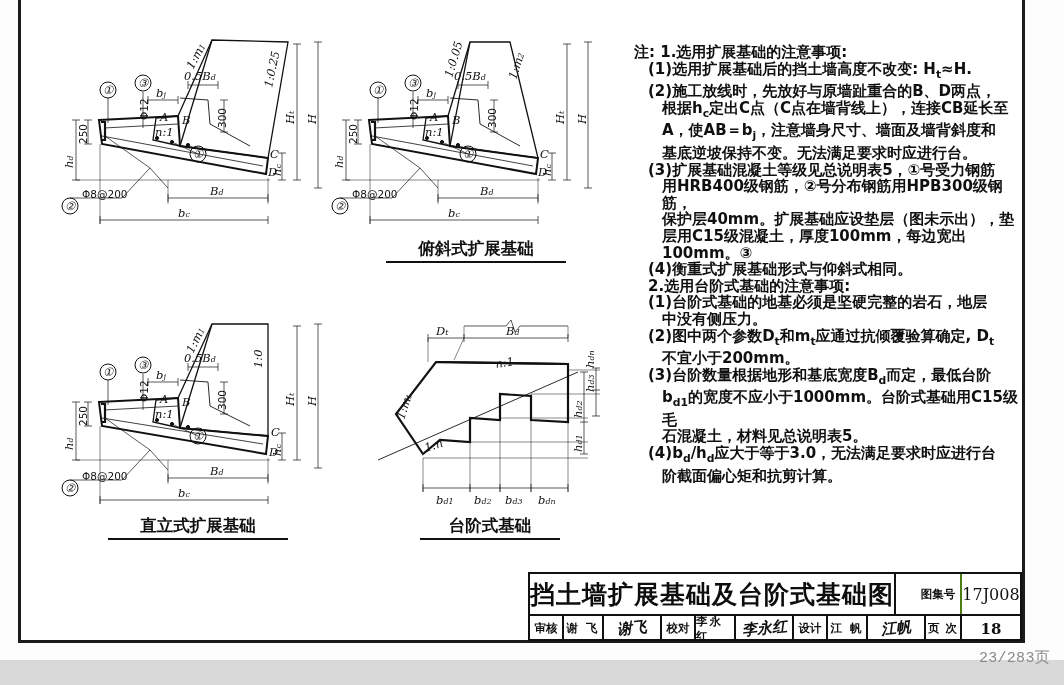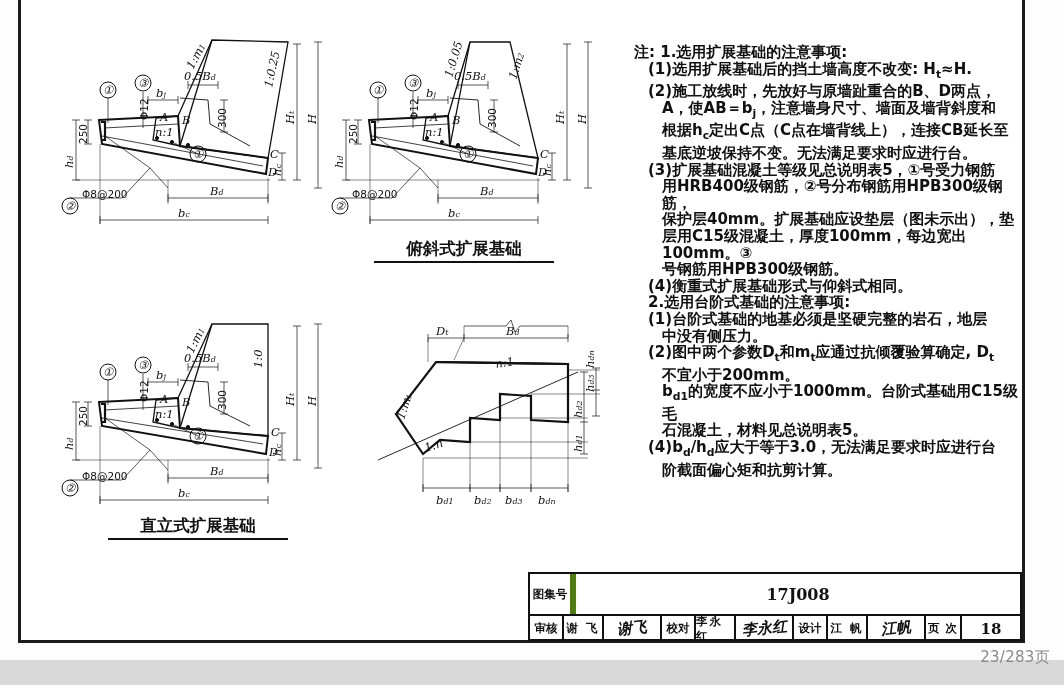--- a/index.html
+++ b/index.html
@@ -23,20 +23,21 @@
     background:#ffffff;
   }
   #viewerbar{
     position:absolute;left:0;top:660px;width:1064px;height:25px;
     background:#d9d9d9;
   }
   #pageindicator{
     position:absolute;right:14px;top:648px;
     font-size:15px;color:#8a8a8a;
     letter-spacing:.3px;
+    font-family:Liberation Mono, monospace;
   }
 
   
   #notes{
     position:absolute;left:634px;top:44px;width:392px;
     font-family:"DejaVu Sans","Liberation Sans",sans-serif;
     font-size:15px;line-height:16.6px;color:#101010;
     font-weight:700;
   }
   .note-line{white-space:pre-wrap;}
@@ -74,25 +75,25 @@
   #tb-top{display:flex;height:42px;border-bottom:2px solid #111;box-sizing:border-box;}
   #tb-title{
     flex:0 0 366px;display:flex;align-items:center;justify-content:center;
     font-size:25px;font-weight:700;letter-spacing:1px;color:#0d0d0d;
     border-right:2px solid #111;box-sizing:border-box;
     font-family:"DejaVu Sans","Liberation Sans",sans-serif;
   }
   #tb-atlas-label{
     flex:0 0 46px;display:flex;align-items:center;justify-content:center;
     font-size:11.5px;font-weight:700;color:#111;
-    border-right:6px solid #4d7c0f;box-sizing:border-box;
+    border-right:2px solid #4d7c0f;box-sizing:border-box;margin-left:20px;
   }
   #tb-atlas-val{
     flex:1;display:flex;align-items:center;justify-content:center;
-    font-size:16px;font-weight:700;color:#111;
+    font-size:16px;font-weight:400;color:#111;
     font-family:"DejaVu Serif","Liberation Serif",serif;
   }
   #tb-bot{display:flex;height:25px;}
   .tb-c{
     display:flex;align-items:center;justify-content:center;
     border-right:2px solid #111;box-sizing:border-box;
     font-size:11.5px;font-weight:700;color:#111;height:100%;
   }
   .tb-c:last-child{border-right:none;}
   .tb-k{flex:0 0 34px;}
@@ -107,34 +108,34 @@
 <body>
 
 <div id="page">
 
   <div id="sheet"></div>
 
   <div id="notes">
       <div class="note-line ind1">注: 1.选用扩展基础的注意事项:</div>
       <div class="note-line ind2">(1)选用扩展基础后的挡土墙高度不改变: H<sub>t</sub>≈H.</div>
       <div class="note-line ind2">(2)施工放线时，先放好与原墙趾重合的B、D两点，</div>
+      <div class="note-line ind3">根据h<sub>c</sub>定出C点（C点在墙背线上），连接CB延长至</div>
       <div class="note-line ind3">A，使AB＝b<sub>j</sub>，注意墙身尺寸、墙面及墙背斜度和</div>
-      <div class="note-line ind3">根据h<sub>c</sub>定出C点（C点在墙背线上），连接CB延长至</div>
       <div class="note-line ind3">基底逆坡保持不变。无法满足要求时应进行台。</div>
       <div class="note-line ind2">(3)扩展基础混凝土等级见总说明表5，①号受力钢筋</div>
       <div class="note-line ind3">用HRB400级钢筋，②号分布钢筋用HPB300级钢筋，</div>
       <div class="note-line ind3">保护层40mm。扩展基础应设垫层（图未示出），垫</div>
       <div class="note-line ind3">层用C15级混凝土，厚度100mm，每边宽出100mm。③</div>
-      <div class="note-line ind3">号钢筋用HPB300级钢筋。</div>
       <div class="note-line ind2">(4)衡重式扩展基础形式与仰斜式相同。</div>
       <div class="note-line ind4">2.选用台阶式基础的注意事项:</div>
       <div class="note-line ind2">(1)台阶式基础的地基必须是坚硬完整的岩石，地层</div>
       <div class="note-line ind3">中没有侧压力。</div>
       <div class="note-line ind2">(2)图中两个参数D<sub>t</sub>和m<sub>t</sub>应通过抗倾覆验算确定, D<sub>t</sub></div>
       <div class="note-line ind3">不宜小于200mm。</div>
+      <div class="note-line ind2">(3)台阶数量根据地形和基底宽度B<sub>d</sub>而定，最低台阶</div>
       <div class="note-line ind3">b<sub>d1</sub>的宽度不应小于1000mm。台阶式基础用C15级毛</div>
       <div class="note-line ind3">石混凝土，材料见总说明表5。</div>
       <div class="note-line ind2">(4)b<sub>d</sub>/h<sub>d</sub>应大于等于3.0，无法满足要求时应进行台</div>
       <div class="note-line ind3">阶截面偏心矩和抗剪计算。</div>
     </div>
 
   <div class="diagram" style="left:60px;top:28px;">
     <svg width="275" height="205" viewBox="0 0 275 205">
       <g stroke="#111" fill="none" stroke-width="1">
 
@@ -271,21 +272,21 @@
       <text class="lbl-i" x="100" y="93">A</text>
       <text class="lbl-i" x="122" y="96">B</text>
       <text class="lbl-i" x="210" y="130">C</text>
       <text class="lbl-i" x="208" y="148">D</text>
       <text class="lbl-i" x="221" y="148" transform="rotate(-90 221 148)">h<tspan font-size="8">c</tspan></text>
       <text class="lbl-i" x="234" y="96" transform="rotate(-90 234 96)">H<tspan font-size="8">t</tspan></text>
       <text class="lbl-i" x="256" y="96" transform="rotate(-90 256 96)">H</text>
       <text class="lbl-i" x="150" y="167">B<tspan font-size="8">d</tspan></text>
       <text class="lbl-i" x="118" y="189">b<tspan font-size="8">c</tspan></text>
     </svg>
-    <div class="caption" style="left:44px;top:210px;width:180px;">俯斜式扩展基础</div>
+    <div class="caption" style="left:56px;top:210px;width:180px;">俯斜式扩展基础</div>
   </div>
 
   <div class="diagram" style="left:60px;top:310px;">
     <svg width="275" height="200" viewBox="0 0 275 200">
       <g stroke="#111" fill="none" stroke-width="1">
         <path d="M152 14 L208 14 L208 126 L120 118 Z" stroke-width="1.3"></path>
         <path d="M152 14 L118 88" stroke-width="1.3"></path>
         <path d="M118 88 L96 90 L93 112 L120 118" stroke-width="1.3"></path>
         <path d="M39 92 L118 88 L120 118 L208 126 L206 144 L42 116 Z" stroke-width="2"></path>
         <path d="M42 108 L203 134" stroke-width="0.8"></path>
@@ -384,24 +385,26 @@
       <text class="lbl-i" x="48" y="140" transform="rotate(-18 48 140)">1:n</text>
       <text class="lbl-i" x="58" y="192">b<tspan font-size="8">d1</tspan></text>
       <text class="lbl-i" x="96" y="192">b<tspan font-size="8">d2</tspan></text>
       <text class="lbl-i" x="127" y="192">b<tspan font-size="8">d3</tspan></text>
       <text class="lbl-i" x="160" y="192">b<tspan font-size="8">dn</tspan></text>
       <text class="lbl-i" x="204" y="140" transform="rotate(-90 204 140)">h<tspan font-size="8">d1</tspan></text>
       <text class="lbl-i" x="204" y="106" transform="rotate(-90 204 106)">h<tspan font-size="8">d2</tspan></text>
       <text class="lbl-i" x="216" y="80" transform="rotate(-90 216 80)">h<tspan font-size="8">d3</tspan></text>
       <text class="lbl-i" x="216" y="56" transform="rotate(-90 216 56)">h<tspan font-size="8">dn</tspan></text>
     </svg>
+    <div class="caption" style="left:42px;top:203px;width:140px;">台阶式基础</div>
   </div>
 
   <div id="titleblock">
     <div id="tb-top">
+      <div id="tb-title">挡土墙扩展基础及台阶式基础图</div>
       <div id="tb-atlas-label">图集号</div>
       <div id="tb-atlas-val">17J008</div>
     </div>
     <div id="tb-bot">
       <div class="tb-c tb-k">审核</div>
       <div class="tb-c tb-n">谢 飞</div>
       <div class="tb-c tb-sig">
           <span class="sig">谢飞</span>
         </div>
       <div class="tb-c tb-k">校对</div>

